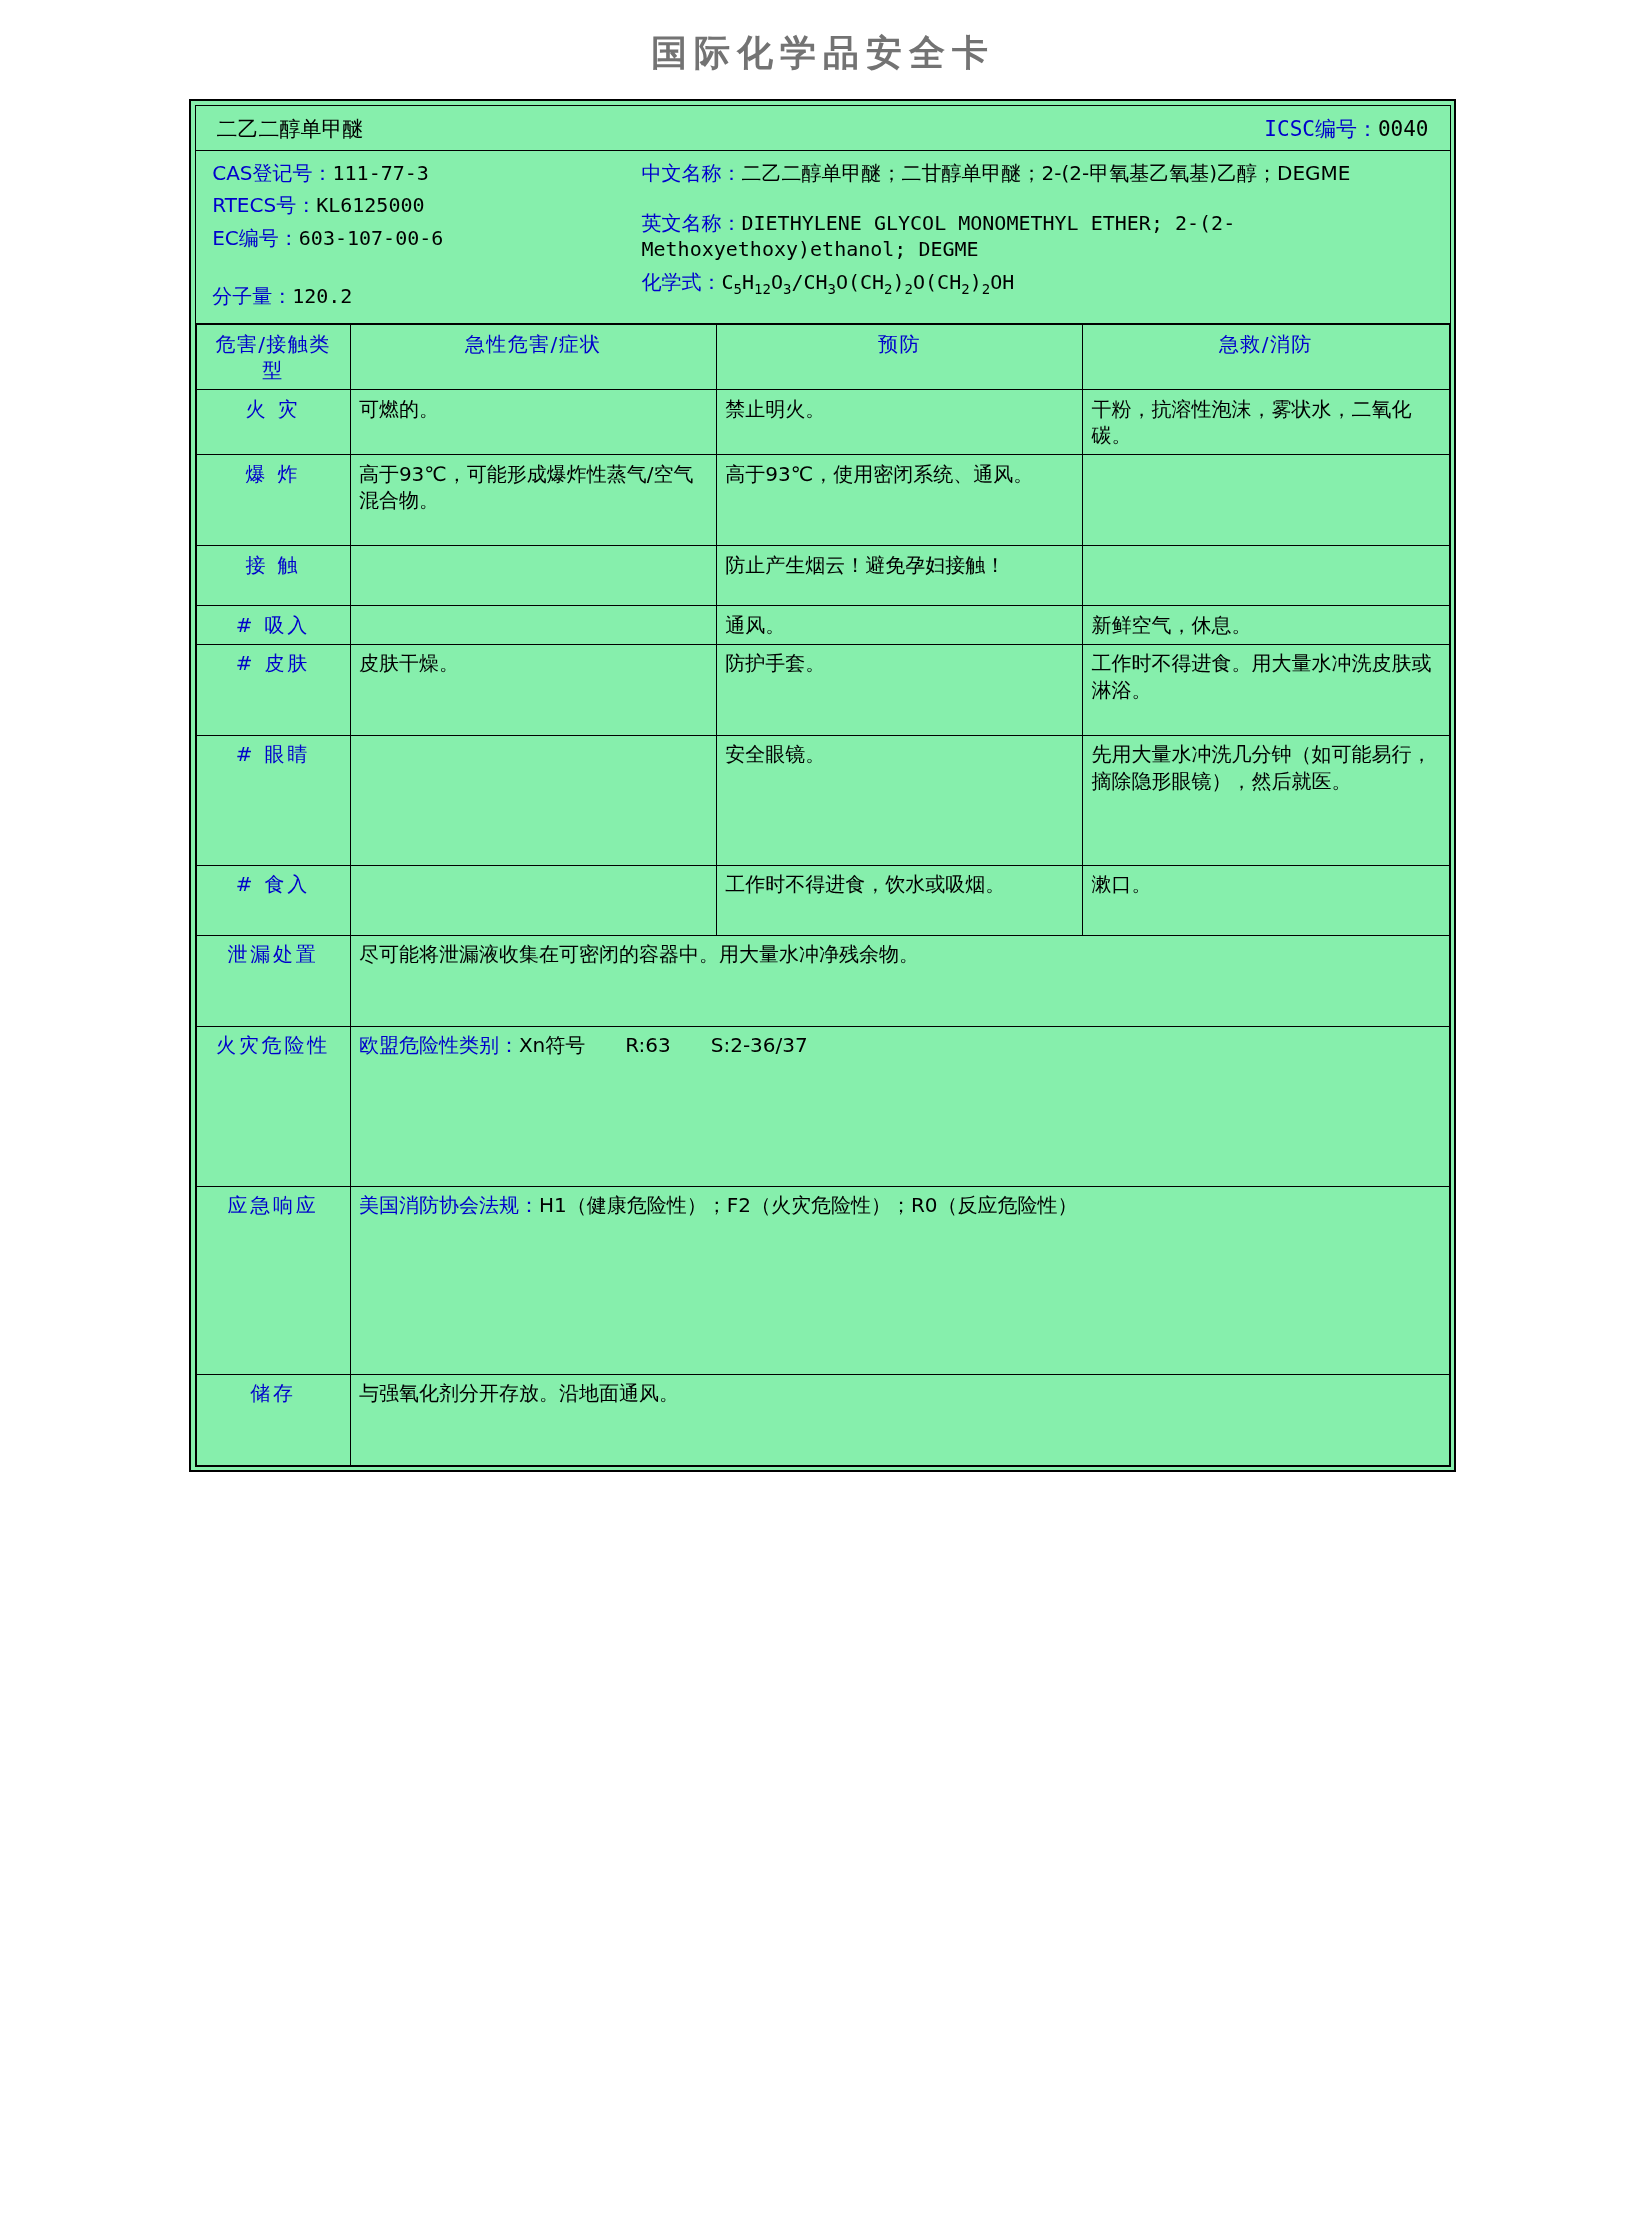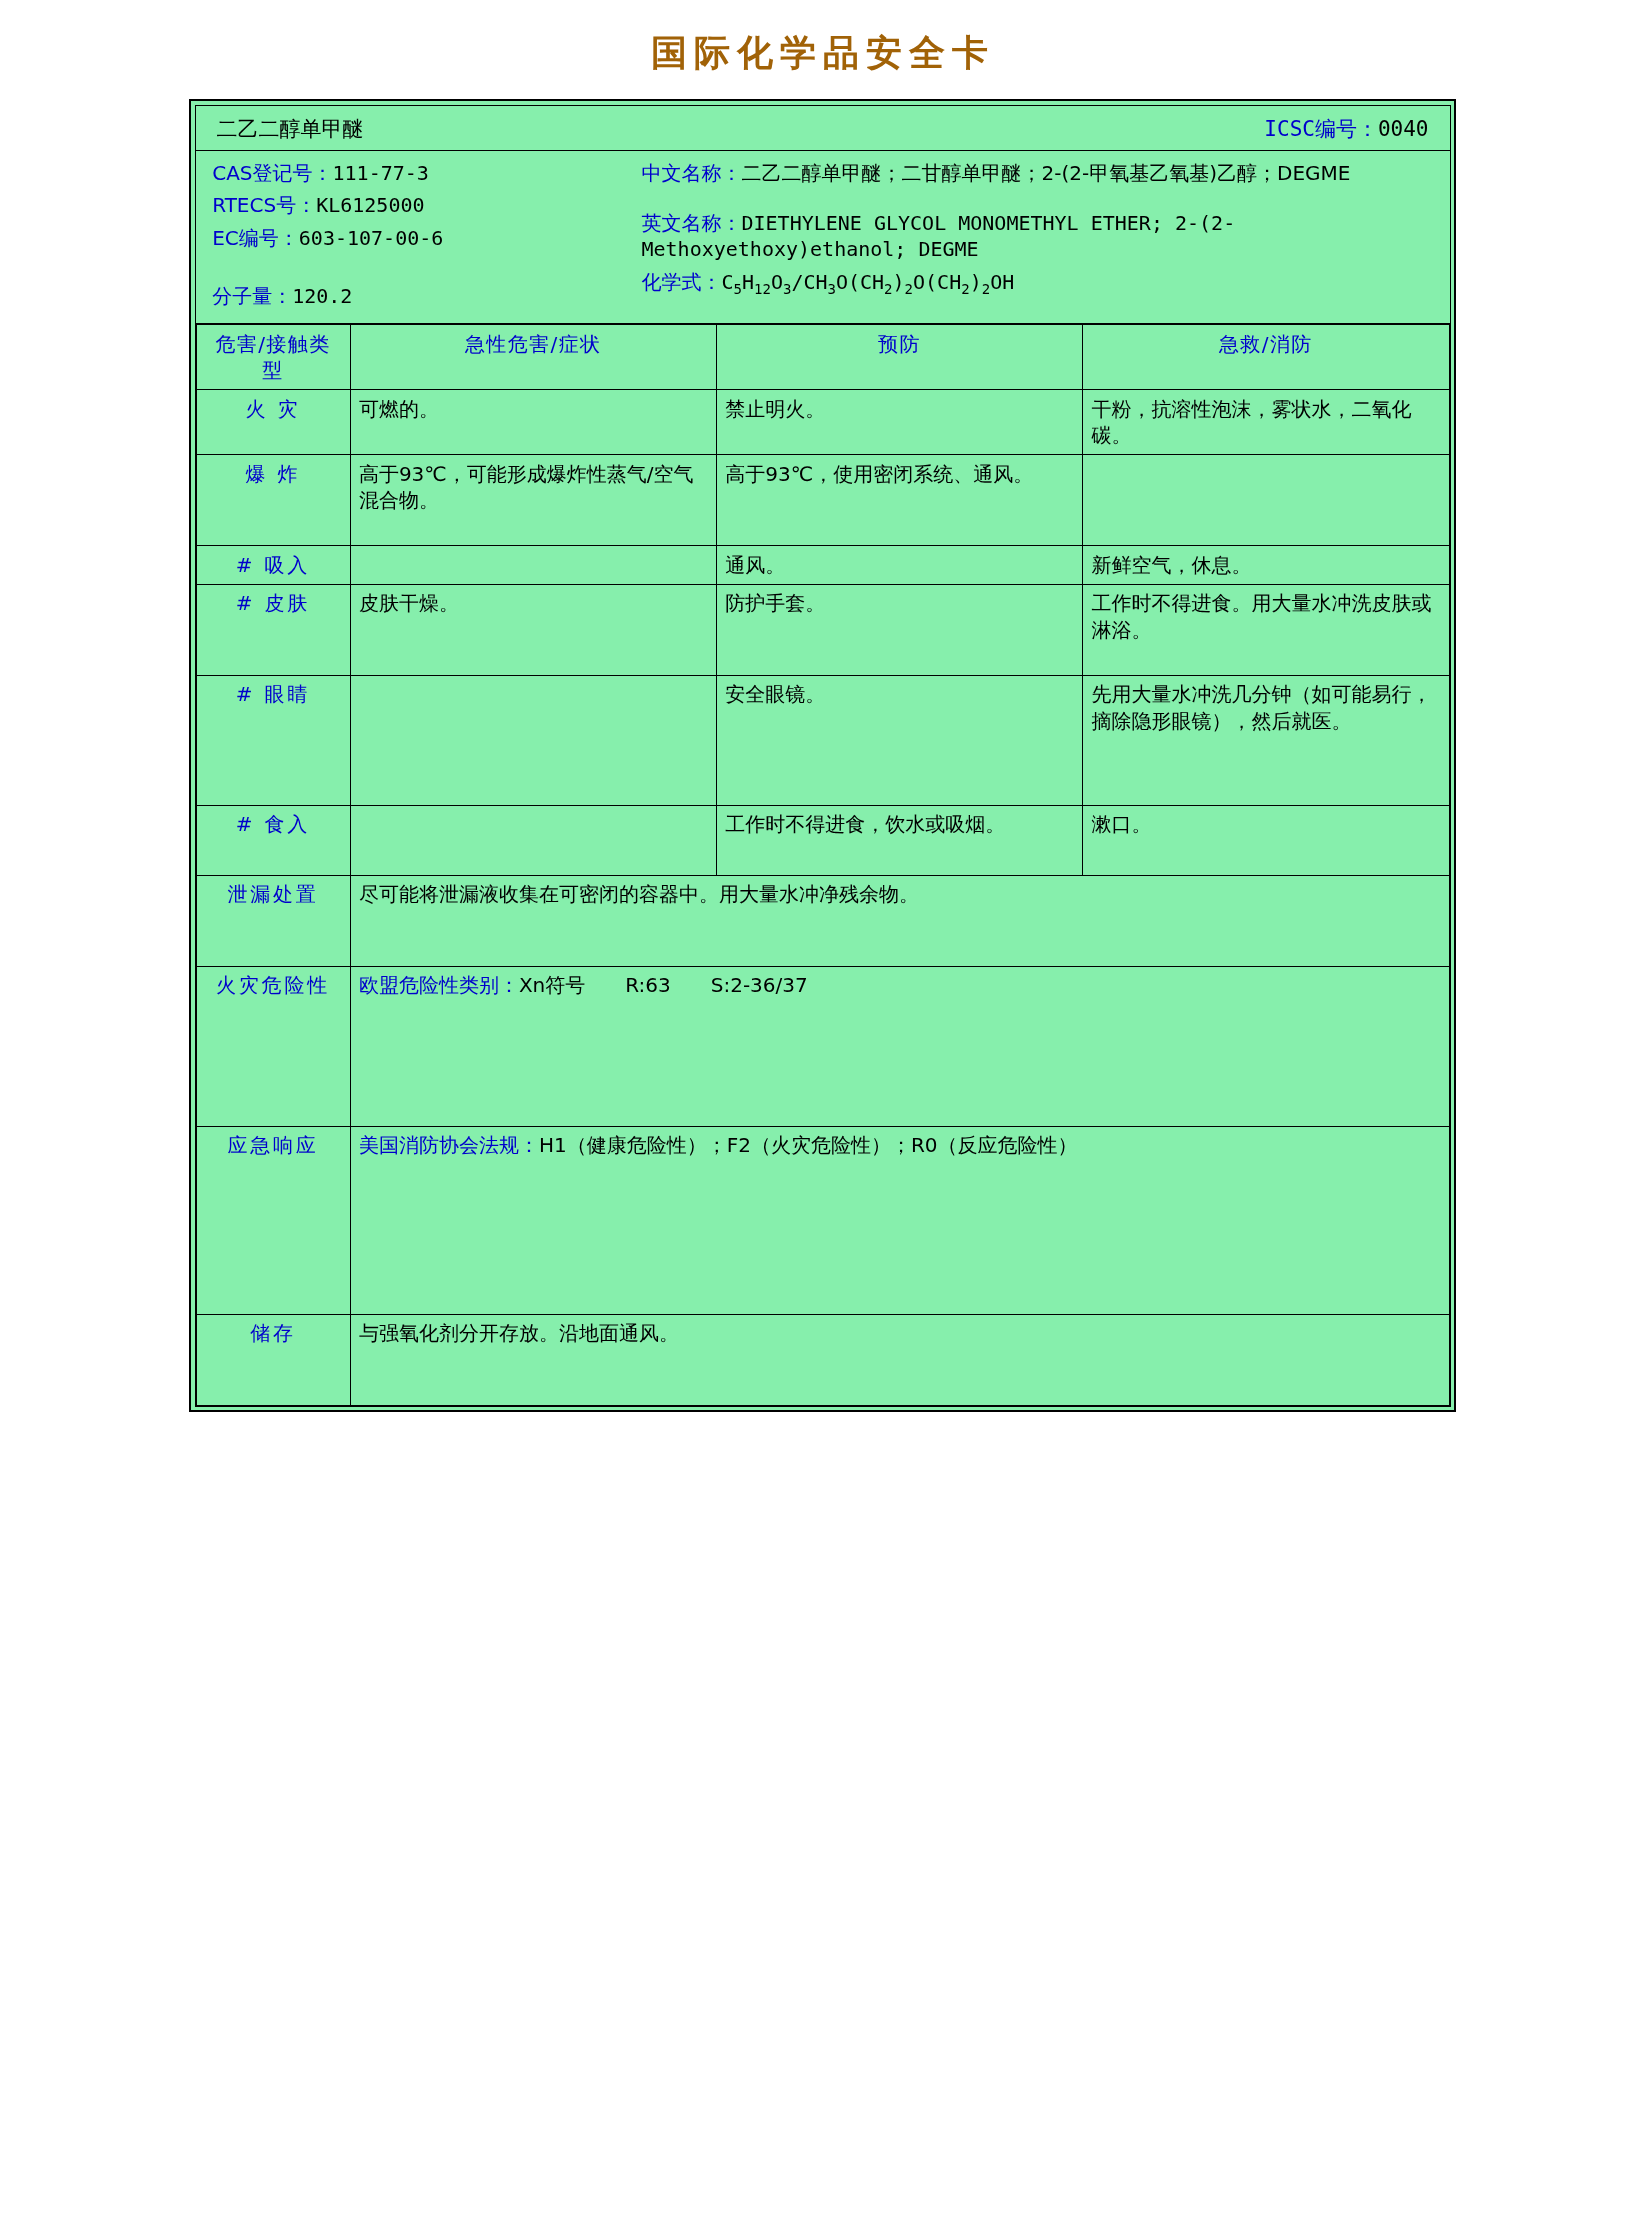--- a/index.html
+++ b/index.html
@@ -15,21 +15,21 @@
     position: relative;
   }
   .page {
     width: 1646px;
     height: 2216px;
     position: relative;
     box-sizing: border-box;
   }
   .main-title {
     text-align: center;
-    color: #a16207;
+    color: #737373;
     font-family: "DejaVu Sans", sans-serif;
     font-weight: bold;
     font-size: 36px;
     letter-spacing: 7px;
     padding-top: 29px;
     padding-bottom: 14px;
   }
   .card {
     position: absolute;
     left: 189px;
@@ -194,20 +194,26 @@
             <td class="c4">干粉，抗溶性泡沫，雾状水，二氧化碳。</td>
           </tr>
 
           <tr style="height:91px">
             <td class="cat">爆 炸</td>
             <td class="c2">高于93℃，可能形成爆炸性蒸气/空气混合物。</td>
             <td class="c3">高于93℃，使用密闭系统、通风。</td>
             <td class="c4"></td>
           </tr>
 
+          <tr style="height:60px">
+            <td class="cat">接 触</td>
+            <td class="c2"></td>
+            <td class="c3">防止产生烟云！避免孕妇接触！</td>
+            <td class="c4"></td>
+          </tr>
 
           <tr style="height:38px">
             <td class="cat"># 吸入</td>
             <td class="c2"></td>
             <td class="c3">通风。</td>
             <td class="c4">新鲜空气，休息。</td>
           </tr>
 
           <tr style="height:91px">
             <td class="cat"># 皮肤</td>

